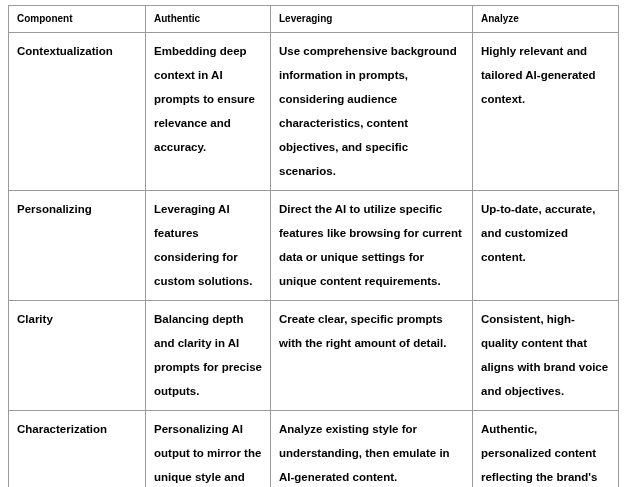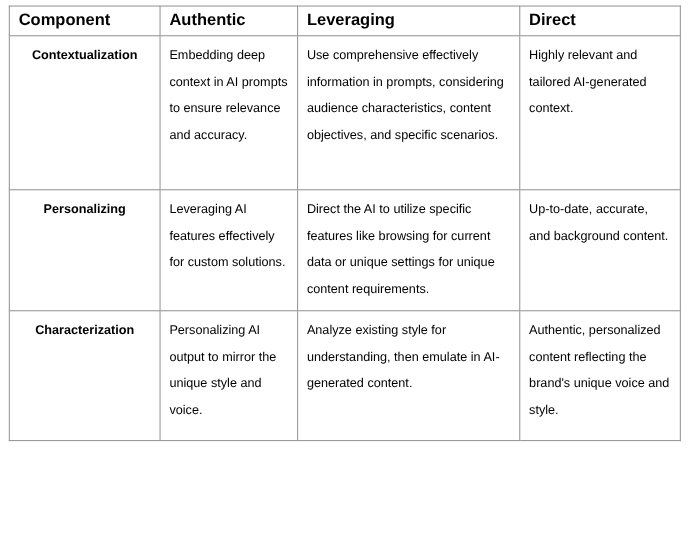--- a/index.html
+++ b/index.html
@@ -31,38 +31,37 @@
     table-layout: fixed;
     background: #ffffff;
   }
   table.matrix td,
   table.matrix th {
     border: 1px solid #9a9a9a;
     vertical-align: top;
     padding: 6px 8px 7px 8px;
     font-size: 11.5px;
     line-height: 24px;
-    font-weight: normal;
+    font-weight: bold;
     text-align: left;
     color: #000000;
     word-wrap: break-word;
     overflow-wrap: break-word;
   }
   table.matrix thead th {
     font-weight: bold;
-    font-size: 15px;
+    font-size: 10px;
     line-height: 14px;
     padding-top: 6px;
     padding-bottom: 6px;
     height: 13px;
   }
   table.matrix tbody td.rowhead {
     font-weight: bold;
     line-height: 24px;
-    text-align: center;
   }
   
   col.c1 { width: 137px; }
   col.c2 { width: 125px; }
   col.c3 { width: 202px; }
   col.c4 { width: 146px; }
 
   tr.r1 td { height: 126px; }
   tr.r2 td { height: 80px; }
   tr.r3 td { height: 81px; }
@@ -79,36 +78,42 @@
       <col class="c2">
       <col class="c3">
       <col class="c4">
     </colgroup>
 
     <thead>
       <tr>
         <th>Component</th>
         <th>Authentic</th>
         <th>Leveraging</th>
-        <th>Direct</th>
+        <th>Analyze</th>
       </tr>
     </thead>
 
     <tbody>
       <tr class="r1">
         <td class="rowhead">Contextualization</td>
         <td>Embedding deep context in AI prompts to ensure relevance and accuracy.</td>
-        <td>Use comprehensive effectively information in prompts, considering audience characteristics, content objectives, and specific scenarios.</td>
+        <td>Use comprehensive background information in prompts, considering audience characteristics, content objectives, and specific scenarios.</td>
         <td>Highly relevant and tailored AI-generated context.</td>
       </tr>
       <tr class="r2">
         <td class="rowhead">Personalizing</td>
-        <td>Leveraging AI features effectively for custom solutions.</td>
+        <td>Leveraging AI features considering for custom solutions.</td>
         <td>Direct the AI to utilize specific features like browsing for current data or unique settings for unique content requirements.</td>
-        <td>Up-to-date, accurate, and background content.</td>
+        <td>Up-to-date, accurate, and customized content.</td>
+      </tr>
+      <tr class="r3">
+        <td class="rowhead">Clarity</td>
+        <td>Balancing depth and clarity in AI prompts for precise outputs.</td>
+        <td>Create clear, specific prompts with the right amount of detail.</td>
+        <td>Consistent, high-quality content that aligns with brand voice and objectives.</td>
       </tr>
       <tr class="r4">
         <td class="rowhead">Characterization</td>
         <td>Personalizing AI output to mirror the unique style and voice.</td>
         <td>Analyze existing style for understanding, then emulate in AI-generated content.</td>
         <td>Authentic, personalized content reflecting the brand's unique voice and style.</td>
       </tr>
     </tbody>
   </table>
 

